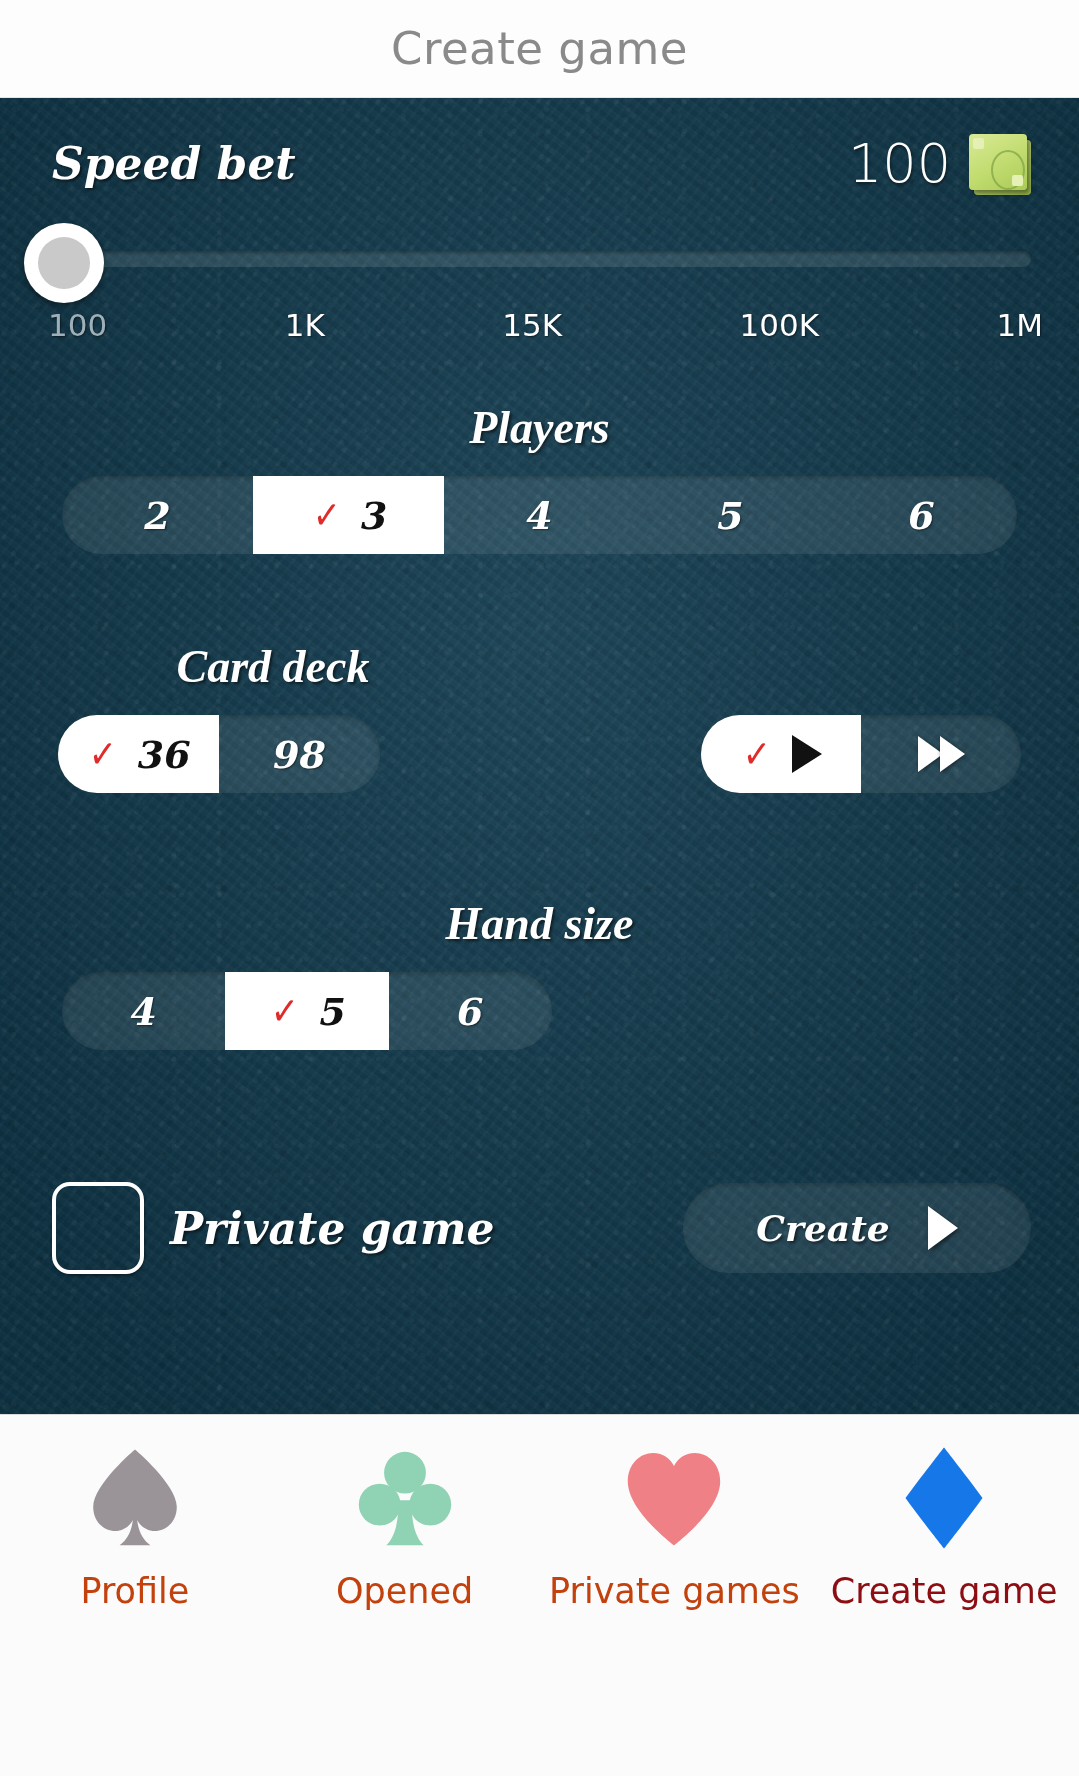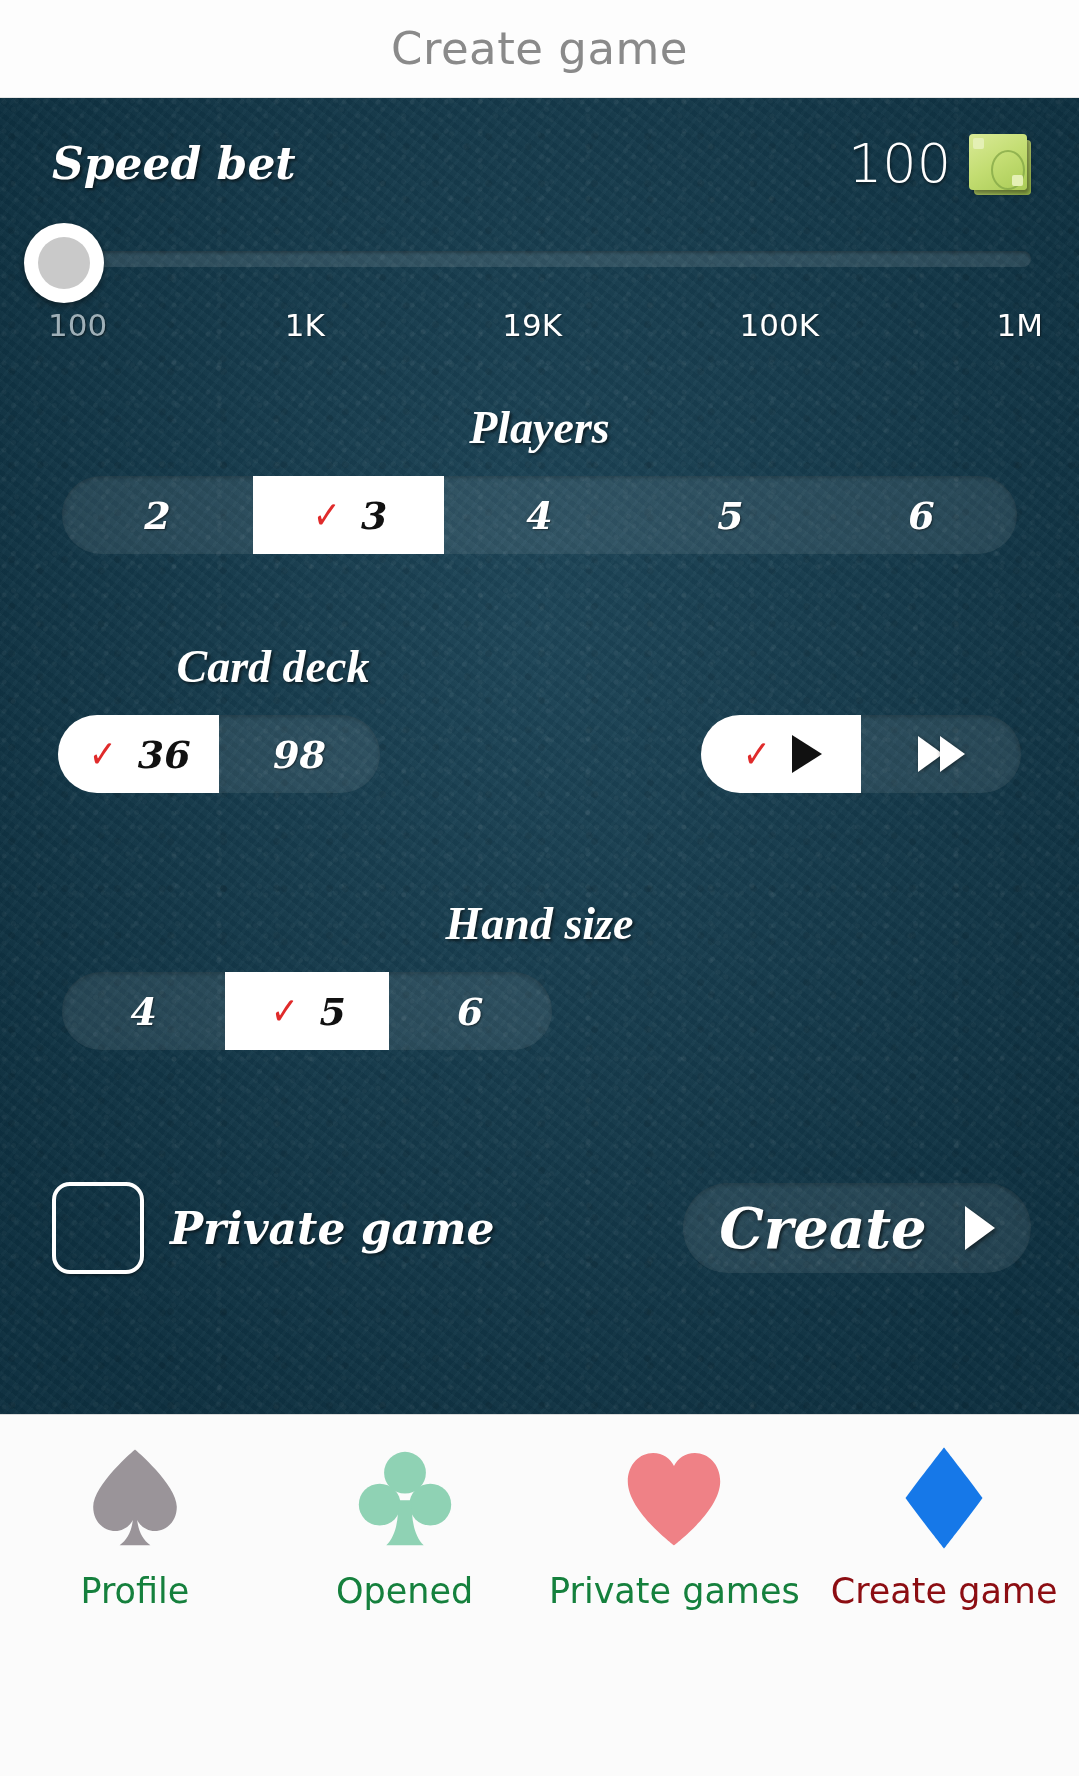--- a/index.html
+++ b/index.html
@@ -254,21 +254,21 @@
     display: flex;
     align-items: center;
     justify-content: center;
     gap: 38px;
     width: 348px;
     height: 90px;
     border-radius: 46px;
     background: rgba(255,255,255,0.085);
     box-shadow: inset 0 2px 4px rgba(0,0,0,0.2);
   }
-  .create-label { font-size: 56px; }
+  .create-label { font-size: 36px; }
   .create-arrow {
     width: 0; height: 0;
     border-left: 30px solid #ffffff;
     border-top: 22px solid transparent;
     border-bottom: 22px solid transparent;
     filter: drop-shadow(2px 2px 2px rgba(0,0,0,0.5));
   }
 
   
   .navbar {
@@ -282,21 +282,21 @@
     flex: 1;
     display: flex;
     flex-direction: column;
     align-items: center;
     justify-content: flex-start;
     padding-top: 28px;
     gap: 18px;
   }
   .nav-label {
     font-size: 35px;
-    color: #15803d;
+    color: #c2410c;
     font-family: "DejaVu Sans", sans-serif;
   }
   .nav-item.active .nav-label { color: #8c0d12; }
   .suit { width: 110px; height: 110px; display: block; }
 </style>
 </head>
 <body>
 
 <div class="header">
   <div class="header-title">Create game</div>
@@ -318,21 +318,21 @@
     </div>
   </div>
 
   <div class="slider-wrap">
     <div class="slider-track"></div>
     <div class="slider-thumb"></div>
   </div>
   <div class="slider-ticks">
     <div class="tick dim">100</div>
     <div class="tick">1K</div>
-    <div class="tick">19K</div>
+    <div class="tick">15K</div>
     <div class="tick">100K</div>
     <div class="tick">1M</div>
   </div>
 
   <div class="script-label section-title" style="margin-top:58px;">Players</div>
   <div class="seg players-seg">
     <div class="seg-item">
       <span>2</span>
     </div>
     <div class="seg-item selected">

